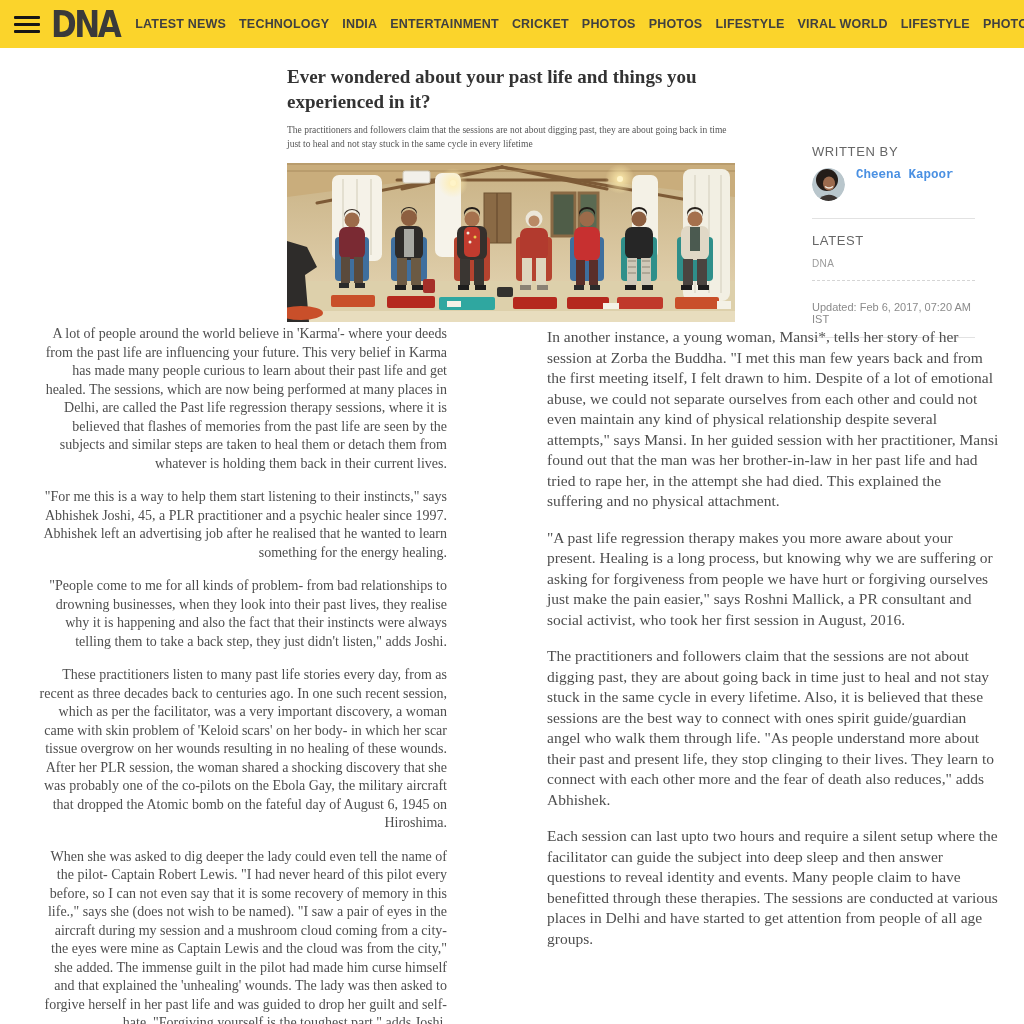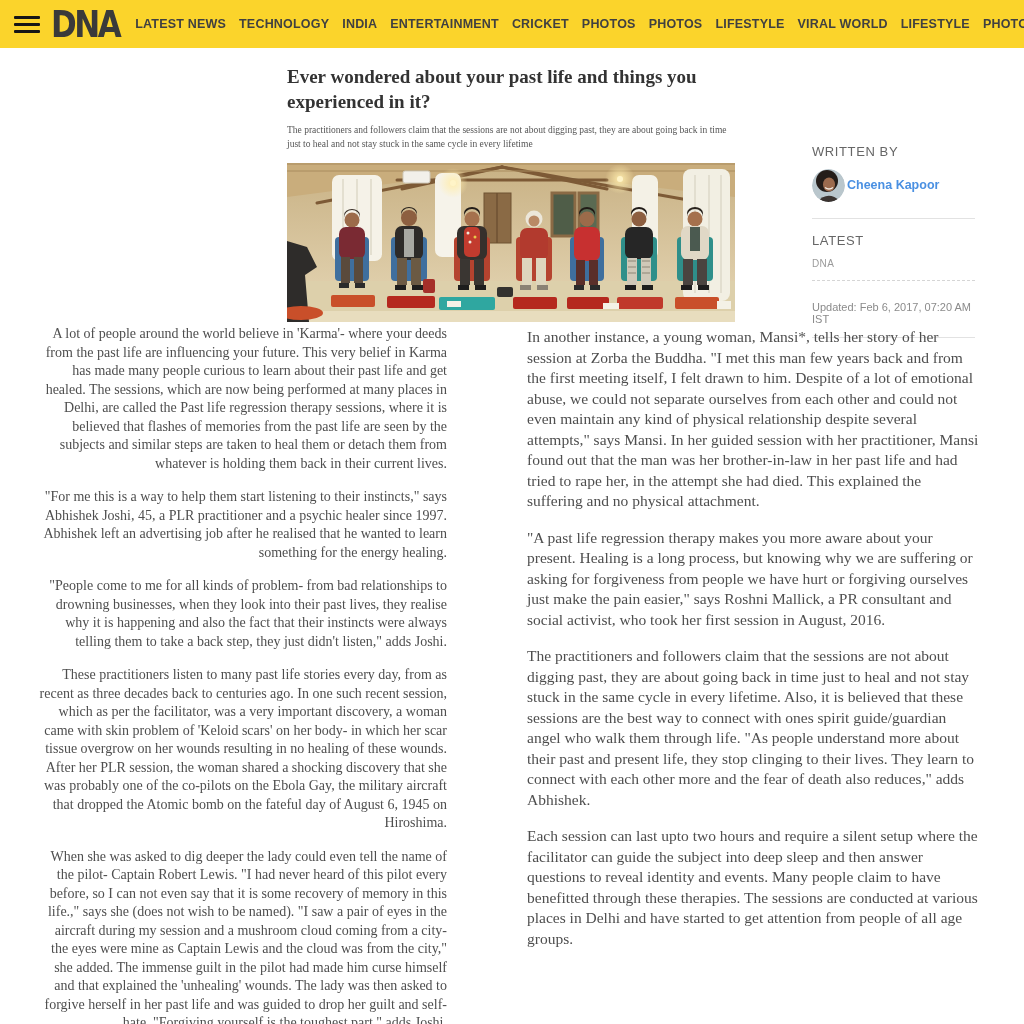--- a/index.html
+++ b/index.html
@@ -23,37 +23,37 @@
   .article-head { position:absolute; left:287px; top:64px; width:470px; }
   h1.headline { font-family:"Liberation Serif", serif; font-weight:bold; font-size:19px;
                 line-height:1.32; color:#333333; margin:0 0 9px 0; }
   .subtitle { font-family:"Liberation Serif", serif; font-size:9.5px; line-height:1.5;
               color:#555555; width:452px; margin:0 0 11px 0; }
   .hero { width:448px; height:159px; overflow:hidden; background:#d9c8a2; }
 
   
   .sidebar { position:absolute; left:812px; top:144px; width:163px; }
   .side-label { font-size:13px; color:#666666; letter-spacing:0.6px; }
-  .author-row { display:flex; align-items:center; gap:2px; margin:9px 0 0 0; height:34px; }
+  .author-row { display:flex; gap:11px; margin:9px 0 0 0; height:34px;font-family:Liberation Mono, monospace; }
   .avatar { width:33px; height:33px; border-radius:50%; overflow:hidden; flex:0 0 auto; }
   .author-name { color:#4A90E2; font-weight:bold; font-size:12.5px; text-decoration:none; cursor:pointer; }
   .sep { border:0; border-top:1px solid #e2e2e2; margin:16px 0 0 0; }
   .sep.dashed { border-top:1px dashed #d5d5d5; }
   .src-label { margin-top:14px; }
   .source-val { font-size:10px; color:#9a9a9a; letter-spacing:0.4px; margin-top:10px; }
   .sep.after-src { margin-top:11px; }
   .updated { font-size:11px; color:#8b8b8b; margin-top:20px; }
   .sep.after-upd { margin-top:12px; }
 
   
   .col-left { position:absolute; left:35px; top:325px; width:412px;
               font-family:"Liberation Serif", serif; font-size:14px; line-height:18.5px;
               color:#4e4e4e; }
   .col-left p { margin:0 0 15px 0;text-align:right; }
-  .col-right { position:absolute; left:527px; top:327px; width:452px;
+  .col-right { position:absolute; left:547px; top:327px; width:452px;
                font-family:"Liberation Serif", serif; font-size:15.5px; line-height:20.5px;
                color:#4e4e4e; }
   .col-right p { margin:0 0 16px 0; }
 </style>
 </head>
 <body>
 
 <div class="page">
 
   <header class="topbar">

